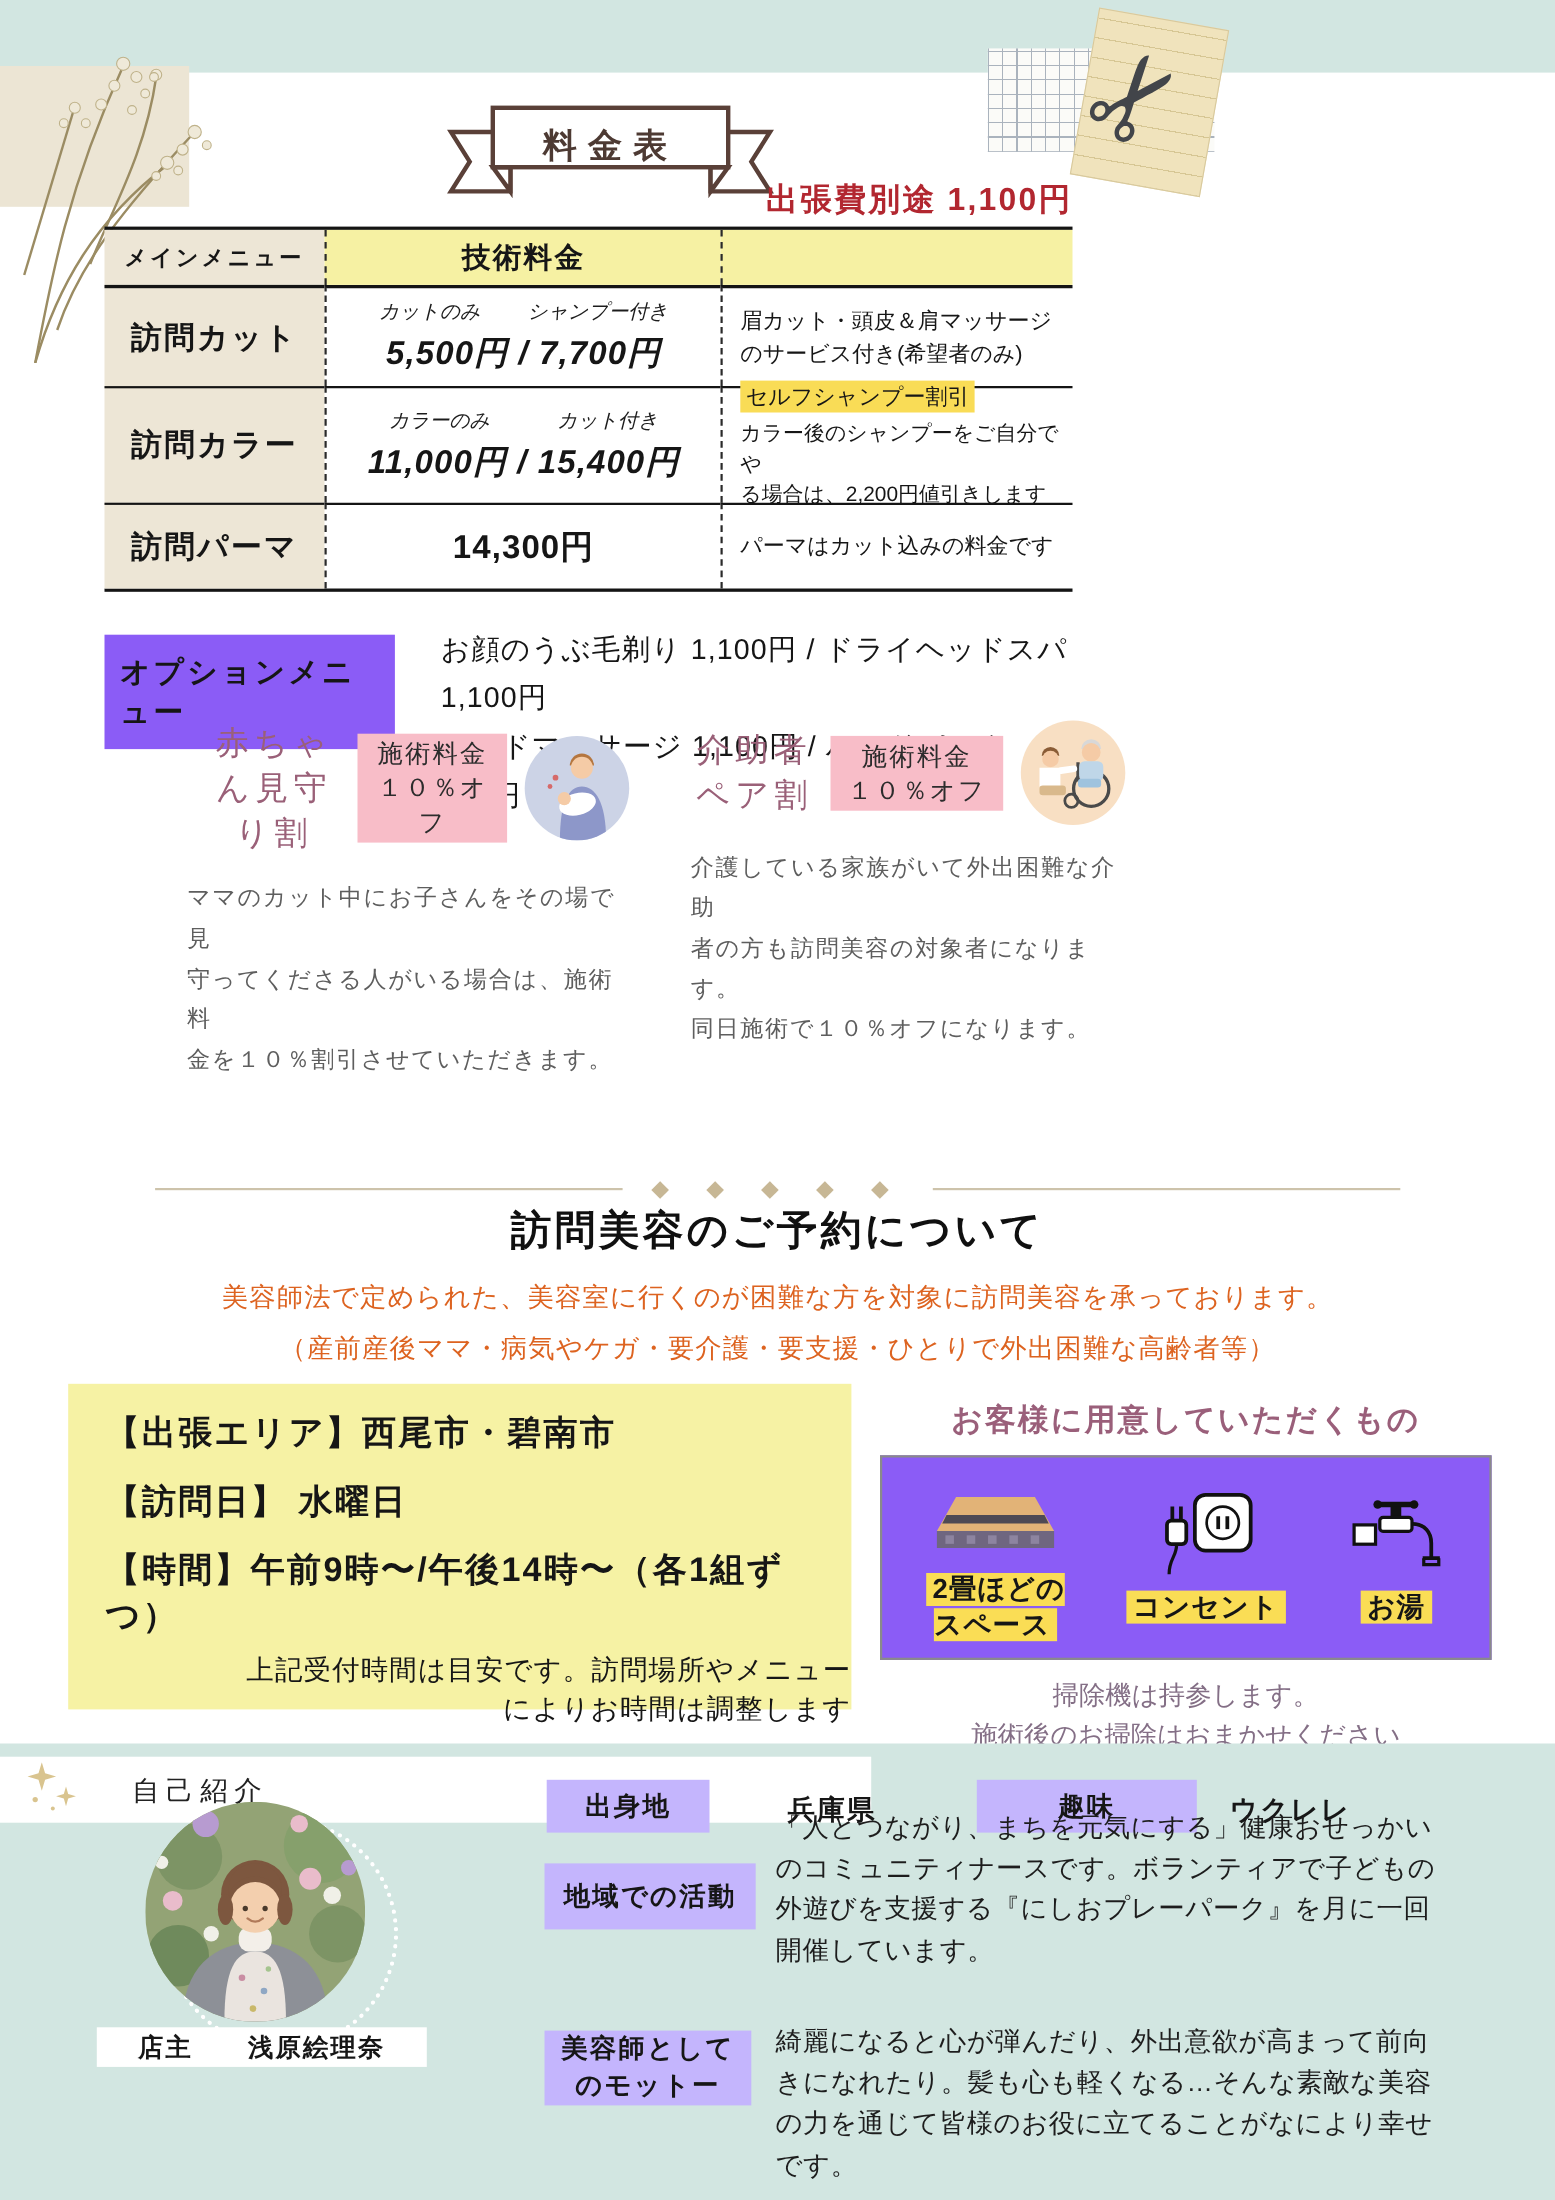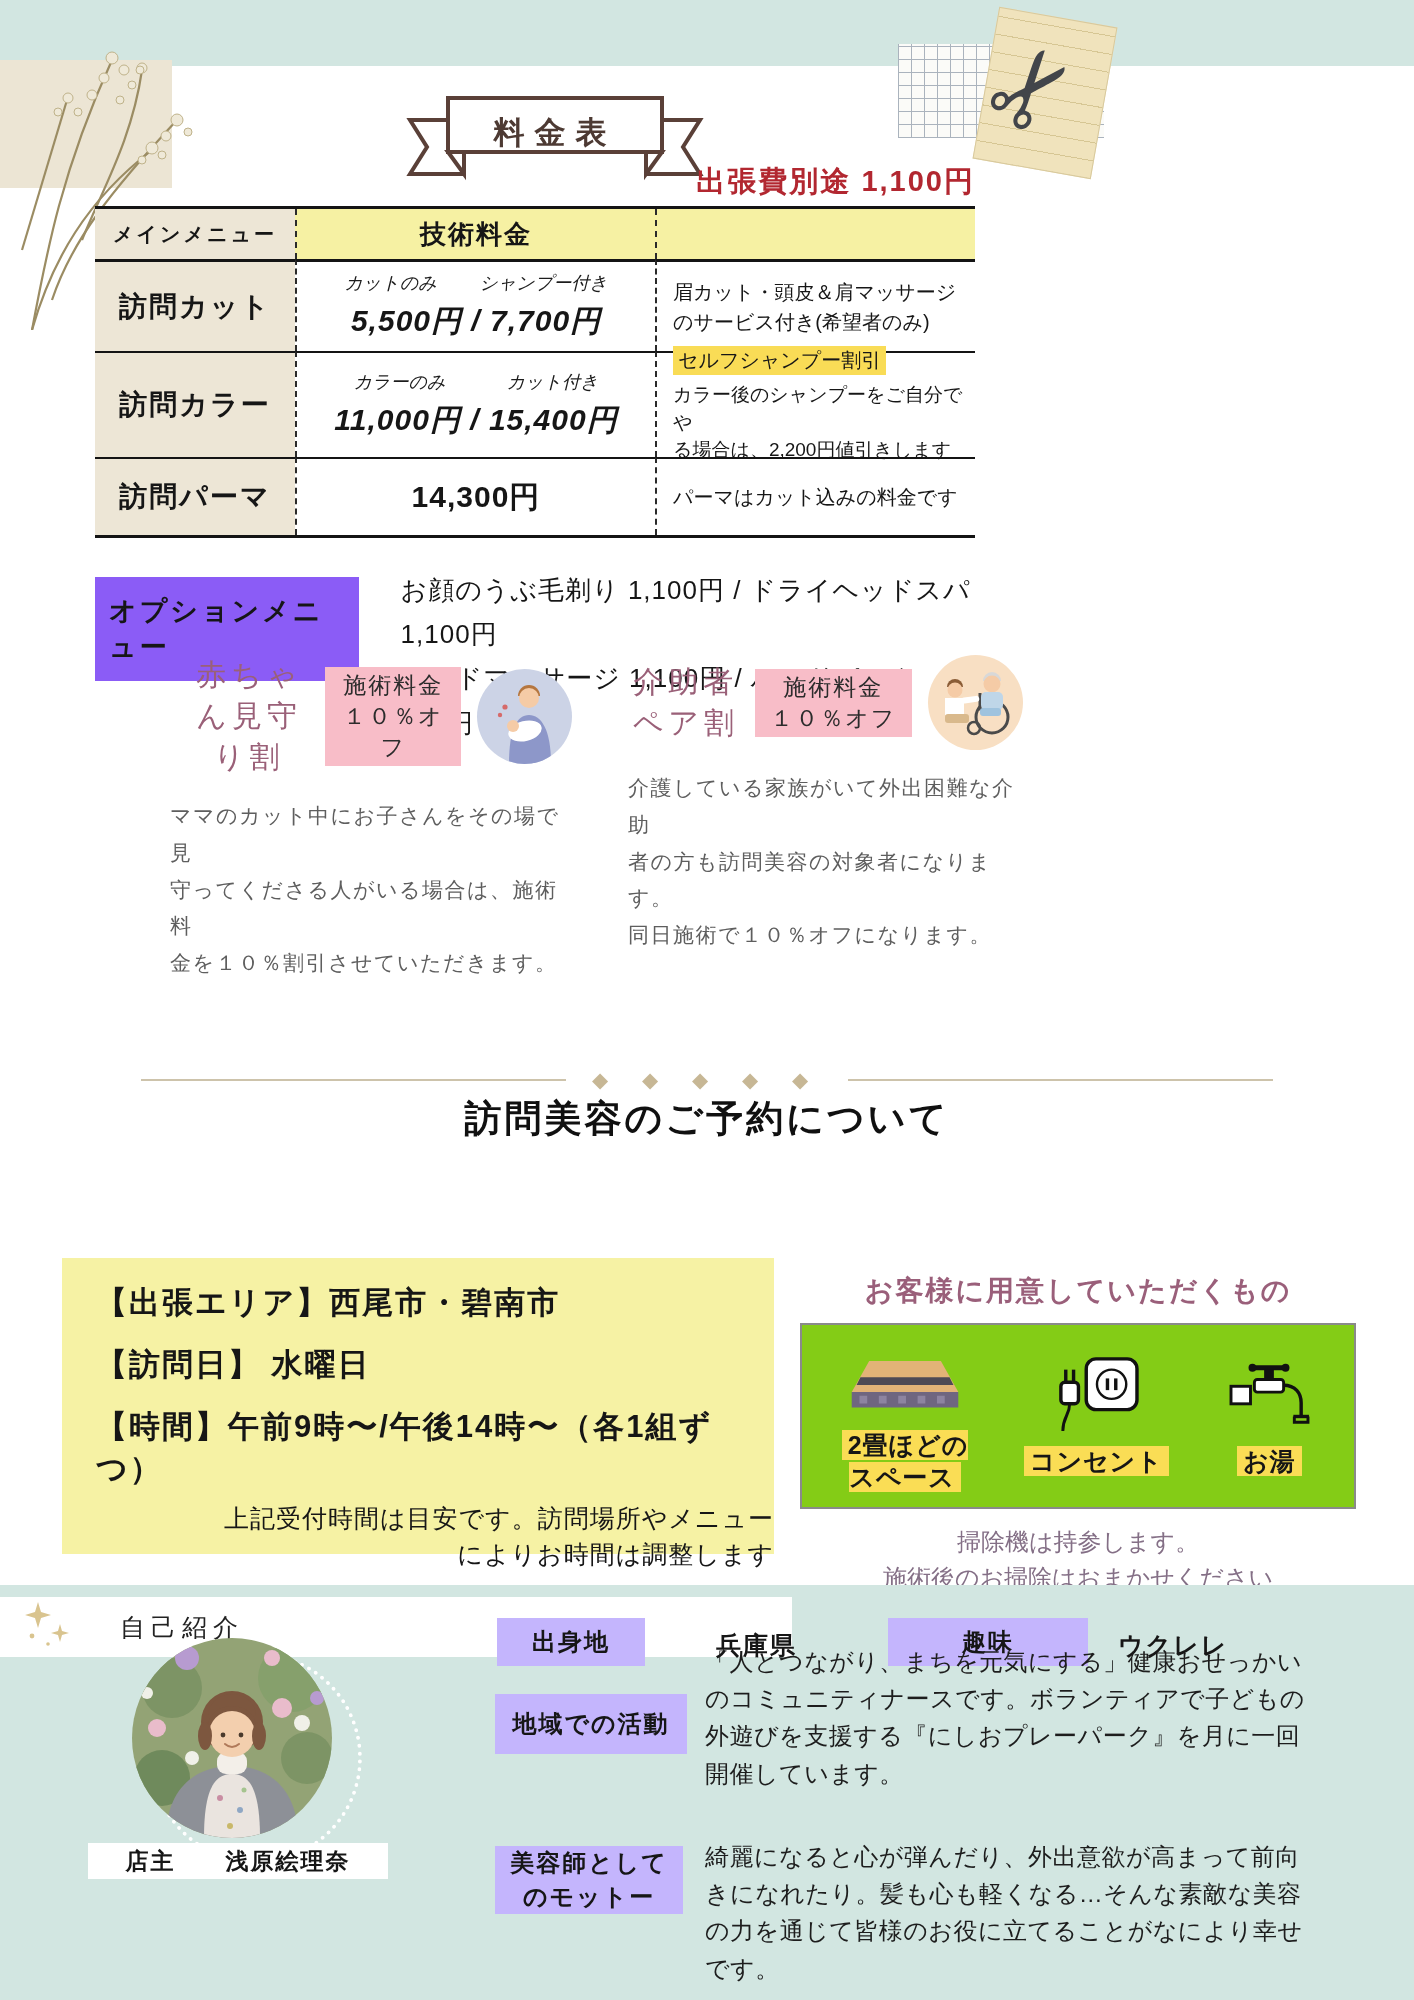--- a/index.html
+++ b/index.html
@@ -84,21 +84,21 @@
     background:#f6f2a4; box-sizing:border-box; padding:24px 0 0 34px; }
   .sb-line { font-size:31px; font-weight:bold; letter-spacing:2px; margin-bottom:20px; }
   .sb-line.third { margin-bottom:10px; }
   .sb-note { margin-left:110px; font-size:25px; line-height:1.45; white-space:pre-line;
     letter-spacing:1px; margin-bottom:8px;text-align:right; }
   .sb-warning { margin-left:110px; font-size:27px; font-weight:bold; color:#e55a15; letter-spacing:1px; }
   
   .supplies { position:absolute; left:800px; top:1272px; width:556px; }
   .sup-title { text-align:center; color:#9a5f7a; font-size:28px; font-weight:bold;
     letter-spacing:2px; margin-bottom:13px; }
-  .sup-box { border:2px solid #8a8a8a; background:#84cc16; height:186px; display:flex;
+  .sup-box { border:2px solid #8a8a8a; background:#8b5cf6; height:186px; display:flex;
     align-items:center; justify-content:space-around; padding:8px 12px; box-sizing:border-box; }
   .sup-item { display:flex; flex-direction:column; align-items:center; }
   .sup-iconbox { height:80px; display:flex; align-items:flex-end; margin-bottom:10px; }
   .sup-label-wrap { text-align:center; }
   .sup-label { background:#fadd55; font-size:25px; font-weight:bold; letter-spacing:1px;
     line-height:1.3; padding:1px 6px; white-space:pre-line; }
   .sup-note { margin-top:15px; text-align:center; color:#846f86; font-size:24px;
     line-height:1.5; white-space:pre-line; }
   
   .bottom-bg { position:absolute; left:0; top:1585px; width:100%; height:415px; background:#d2e6e1; }
@@ -275,20 +275,24 @@
 者の方も訪問美容の対象者になります。
 同日施術で１０％オフになります。</div>
   </div>
 
   <div class="divider">
     <div class="div-line"></div>
     <div class="div-diamonds">◆ ◆ ◆ ◆ ◆</div>
     <div class="div-line"></div>
   </div>
   <div class="booking-title">訪問美容のご予約について</div>
+  <div class="booking-sub">
+    <div>美容師法で定められた、美容室に行くのが困難な方を対象に訪問美容を承っております。</div>
+    <div>（産前産後ママ・病気やケガ・要介護・要支援・ひとりで外出困難な高齢者等）</div>
+  </div>
 
   <div class="service-box">
     <div class="sb-line">【出張エリア】西尾市・碧南市</div>
     <div class="sb-line">【訪問日】 水曜日</div>
     <div class="sb-line third">【時間】午前9時〜/午後14時〜（各1組ずつ）</div>
     <div class="sb-note">上記受付時間は目安です。訪問場所やメニュー
 によりお時間は調整します</div>
     <div class="sb-warning">ご予約は2週間前までにご連絡ください。</div>
   </div>
 

